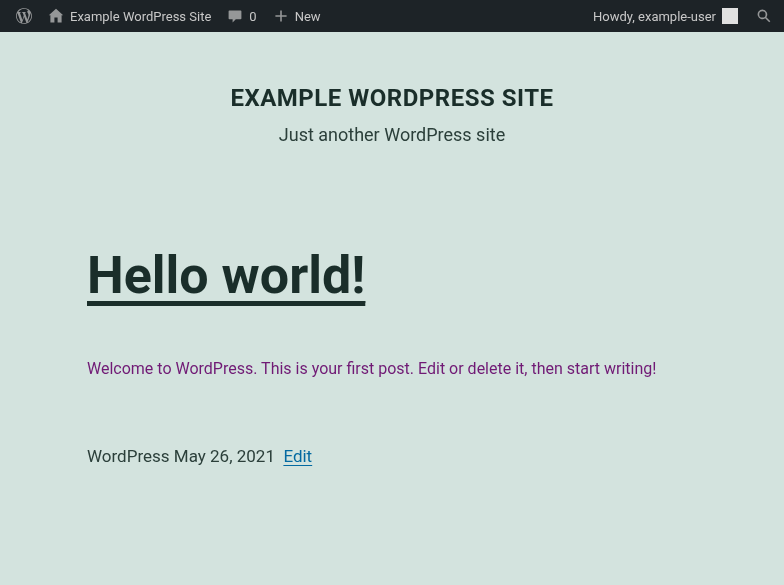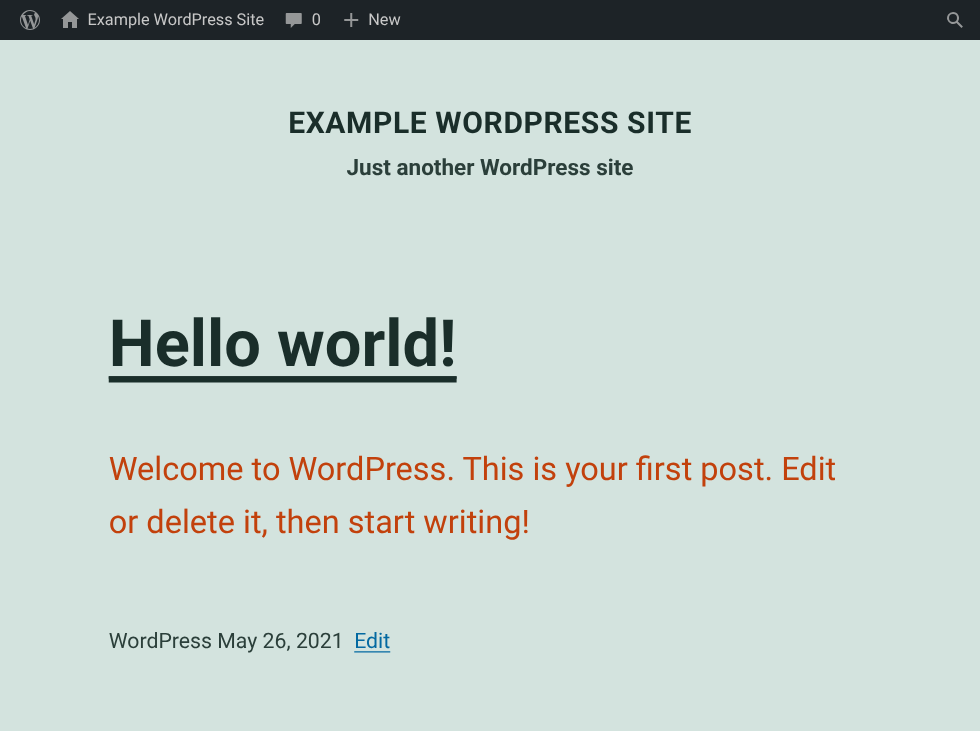--- a/index.html
+++ b/index.html
@@ -71,42 +71,42 @@
     }
     .site-title {
       font-size: 24px;
       font-weight: 700;
       letter-spacing: 0.5px;
       color: #1a2e2a;
       margin-bottom: 12px;
     }
     .site-tagline {
       font-size: 18px;
-      font-weight: 700;
+      font-weight: 400;
       color: #2b3f3a;
     }
     .content {
       max-width: 610px;
       margin: 0 auto;
       padding: 60px 0 0 0;
     }
     .post-title {
       font-size: 52px;
       font-weight: 700;
       text-decoration: underline;
       text-decoration-thickness: 2px;
       text-underline-offset: 8px;
       margin-bottom: 50px;
       color: #1a2e2a;
     }
     .post-excerpt {
-      font-size: 26px;
+      font-size: 16px;
       line-height: 1.6;
       margin-bottom: 60px;
-      color: #c2410c;
+      color: #701a75;
     }
     .post-meta {
       font-size: 17px;
       line-height: 1.7;
       color: #2b3f3a;
     }
     .post-meta a {
       text-decoration: underline;
       text-underline-offset: 3px;
       color: #0369a1;
@@ -148,20 +148,24 @@
     <div class="admin-item">
       <span class="admin-icon">
         <svg viewBox="0 0 20 20">
             <path d="M9 3h2v6h6v2h-6v6H9v-6H3V9h6V3z"></path>
           </svg>
       </span>
       <span>New</span>
     </div>
   </div>
   <div class="admin-bar-right">
+    <div class="admin-item">
+      <span>Howdy, example-user</span>
+      <span class="avatar"></span>
+    </div>
     <div class="admin-item search-icon" style="padding:0 4px 0 10px;">
       <span class="admin-icon admin-icon-only">
         <svg viewBox="0 0 20 20">
             <path d="M8 2a6 6 0 014.9 9.5l5 5-1.4 1.4-5-5A6 6 0 118 2zm0 2a4 4 0 100 8 4 4 0 000-8z"></path>
           </svg>
       </span>
     </div>
   </div>
 </div>
 

